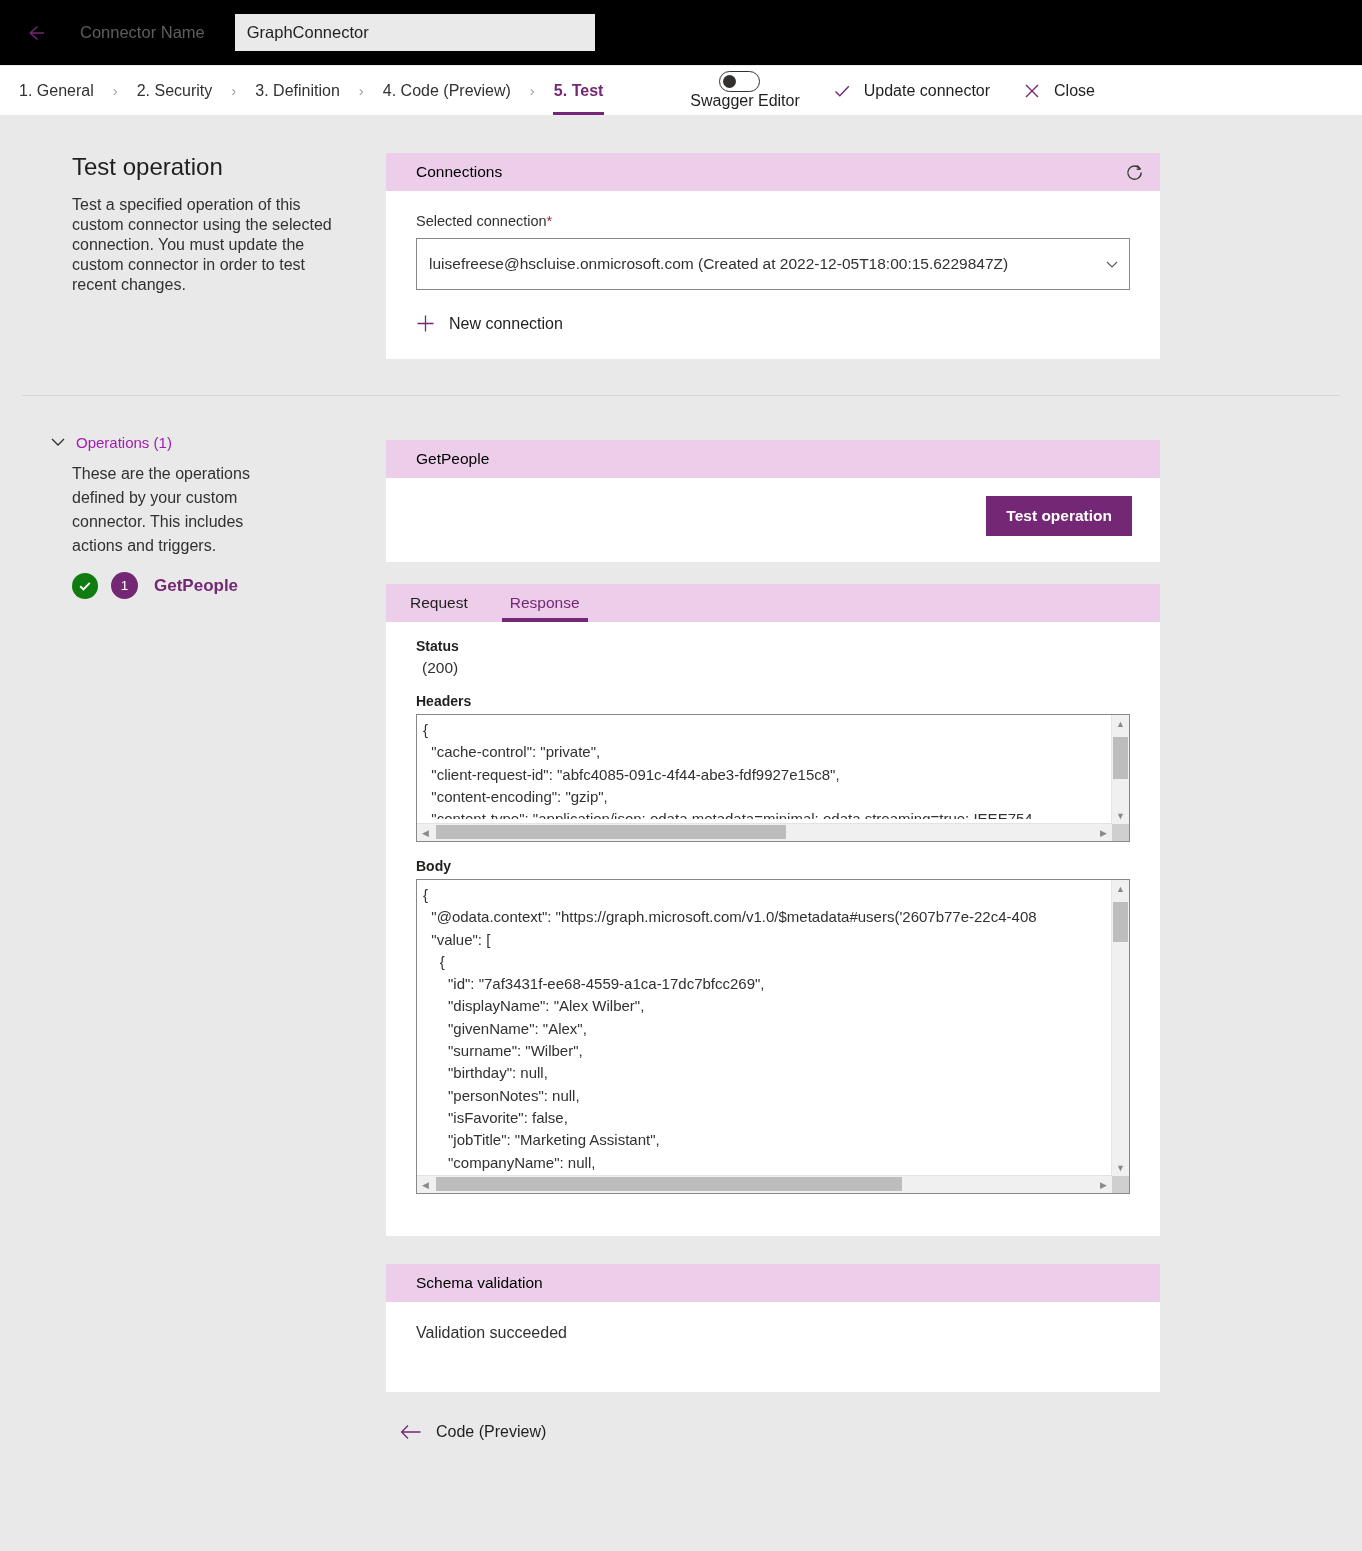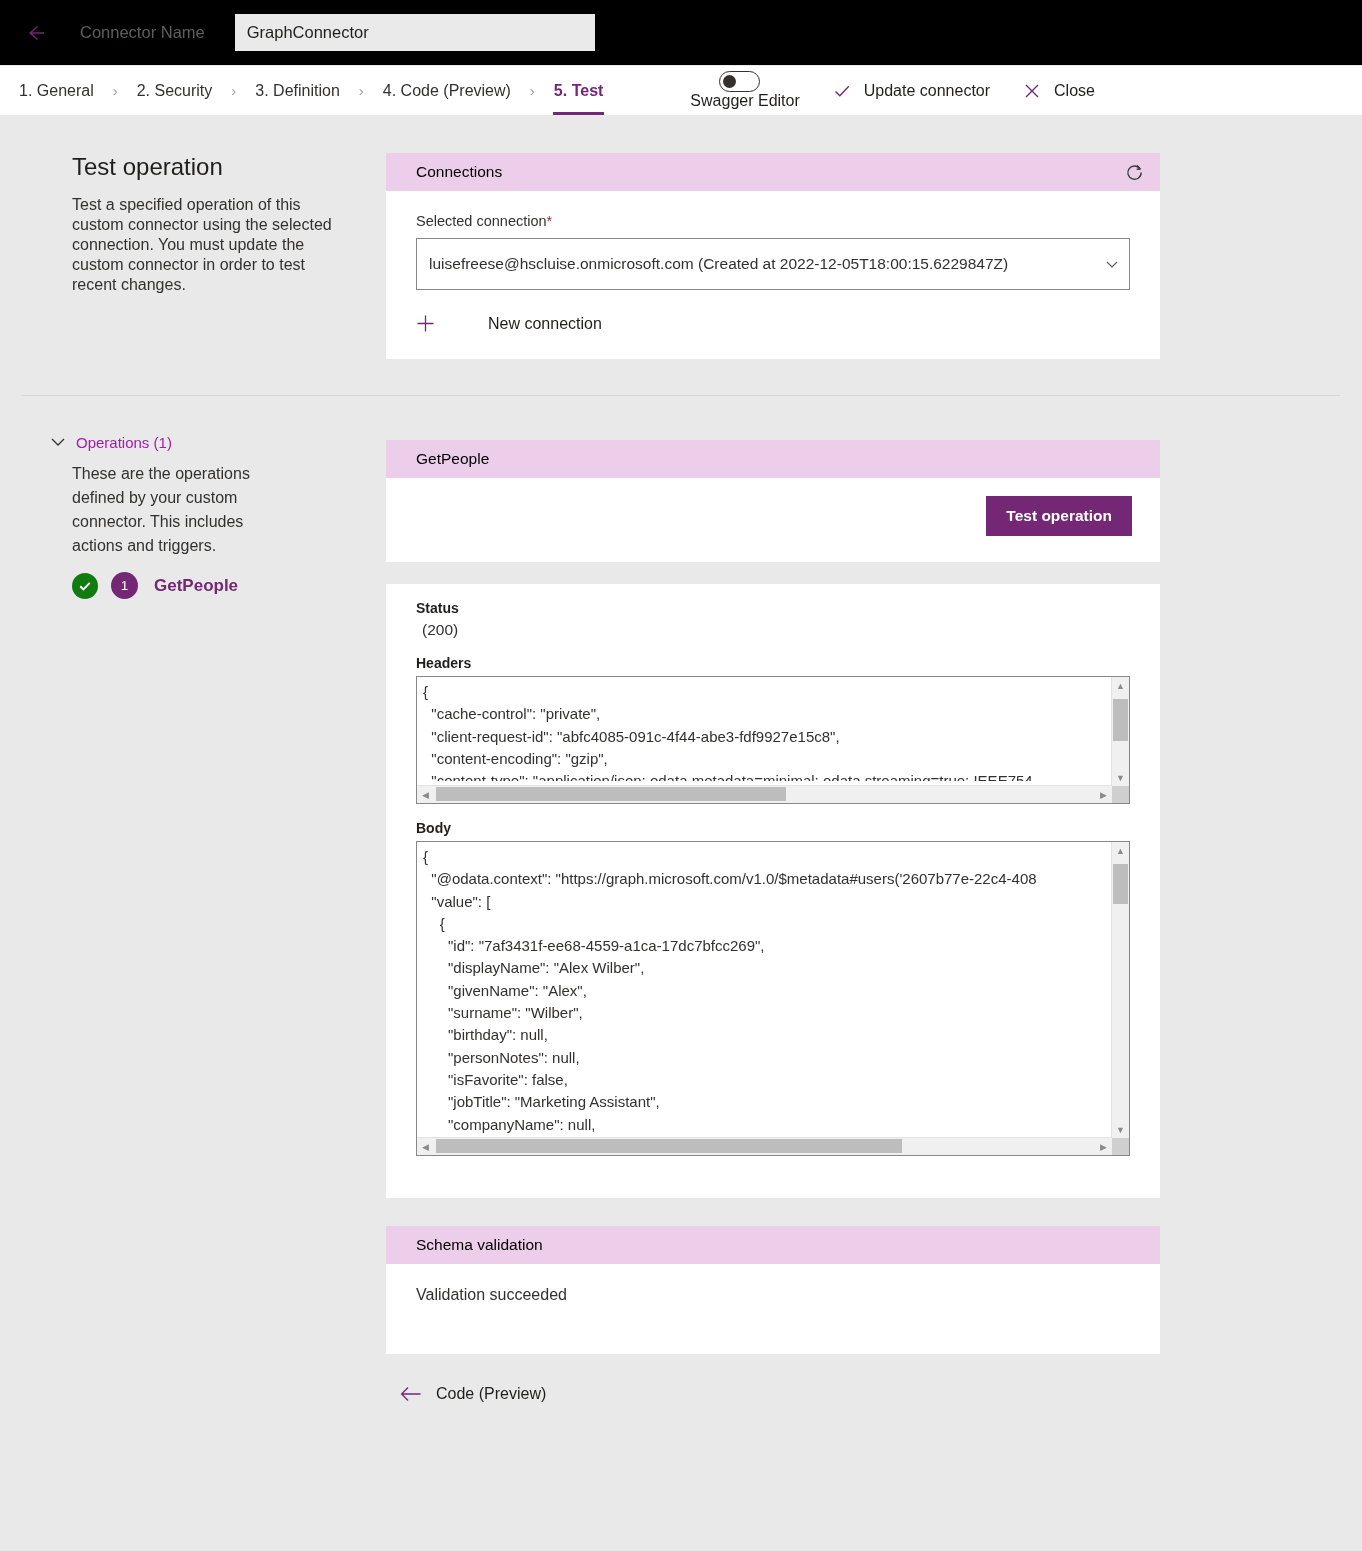--- a/index.html
+++ b/index.html
@@ -234,21 +234,20 @@
     overflow: hidden;
     text-overflow: ellipsis;
   }
   .combo-chev { color: #605e5c; display: flex; align-items: center; }
   .new-conn {
     display: flex;
     align-items: center;
     margin-top: 24px;
     cursor: pointer;
     width: fit-content;
-    gap: 39px;
   }
   .plus-ico { color: #742774; display: flex; align-items: center; margin-right: 14px; }
   .new-conn-label { font-size: 16px; color: #201f1e; }
 
   hr.divider {
     border: none;
     border-top: 1px solid #d6d6d6;
     margin: 36px 22px 0 22px;
   }
 
@@ -530,20 +529,24 @@
       <div class="card" style="margin-top:44px;">
         <div class="card-header">
           <span class="card-header-title">GetPeople</span>
         </div>
         <div class="test-btn-row">
           <button class="test-btn">Test operation</button>
         </div>
       </div>
 
       <div class="card" style="margin-top:22px;">
+        <div class="tabbar">
+          <div class="tab">Request</div>
+          <div class="tab active">Response</div>
+        </div>
         <div class="resp-body">
           <div class="resp-label">Status</div>
           <div class="resp-status">(200)</div>
 
           <div class="resp-label">Headers</div>
           <div class="codebox headers">
             <div class="code-text">{
   "cache-control": "private",
   "client-request-id": "abfc4085-091c-4f44-abe3-fdf9927e15c8",
   "content-encoding": "gzip",

